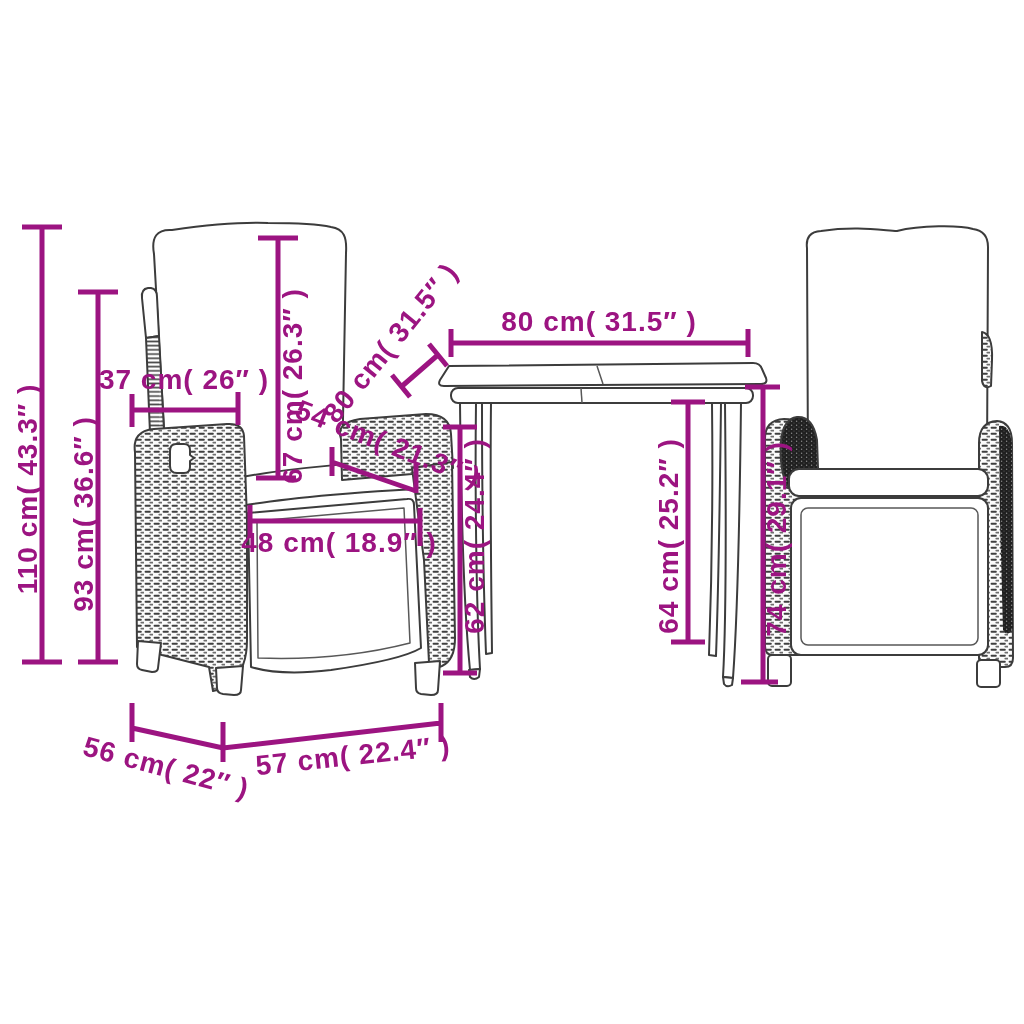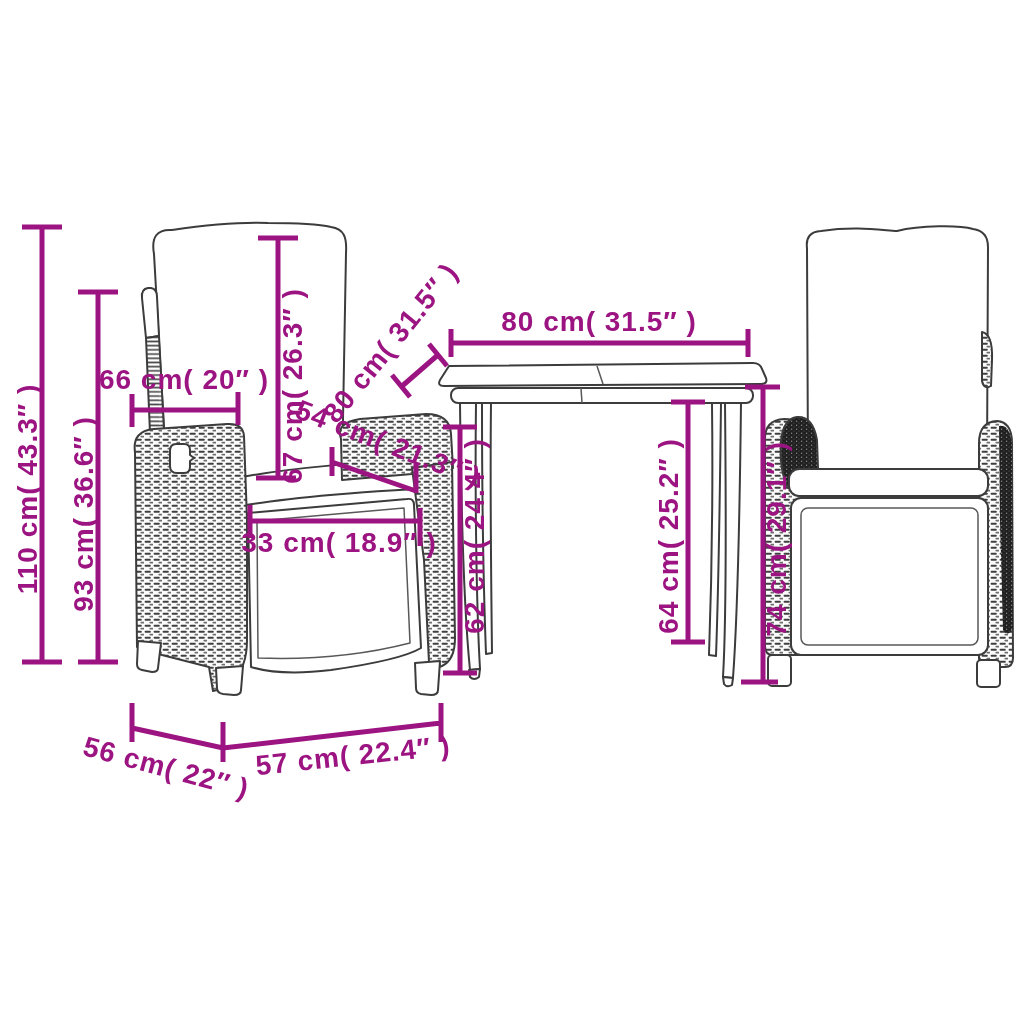--- a/index.html
+++ b/index.html
@@ -114,27 +114,27 @@
       <path d="M688,402 V642 M671,402 H705 M671,642 H705"></path>
       <path d="M763,387 V682 M745,387 H780 M741,682 H778"></path>
       <path d="M132,728 L223,748 L441,723 M132,703 V742 M223,722 V762 M441,703 V742"></path>
     </g>
   </svg>
 
   <div class="dim-label" style="left:28px;top:489px;--rot:-90deg">110 cm( 43.3″ )</div>
 
   <div class="dim-label" style="left:84px;top:514px;--rot:-90deg">93 cm( 36.6″ )</div>
 
-  <div class="dim-label" style="left:184px;top:380px">66 cm( 20″ )</div>
+  <div class="dim-label" style="left:184px;top:380px">37 cm( 26″ )</div>
 
   <div class="dim-label" style="left:293px;top:386px;--rot:-90deg">67 cm( 26.3″ )</div>
 
   <div class="dim-label" style="left:388px;top:444px;--rot:21deg">54 cm( 21.3″ )</div>
 
-  <div class="dim-label" style="left:339px;top:543px">33 cm( 18.9″ )</div>
+  <div class="dim-label" style="left:339px;top:543px">48 cm( 18.9″ )</div>
 
   <div class="dim-label" style="left:599px;top:322px">80 cm( 31.5″ )</div>
 
   <div class="dim-label" style="left:391px;top:343px;--rot:-51deg">80 cm( 31.5″ )</div>
 
   <div class="dim-label" style="left:475px;top:536px;--rot:-90deg">62 cm( 24.4″ )</div>
 
   <div class="dim-label" style="left:669px;top:536px;--rot:-90deg">64 cm( 25.2″ )</div>
 
   <div class="dim-label" style="left:777px;top:539px;--rot:-90deg">74 cm( 29.1″ )</div>

